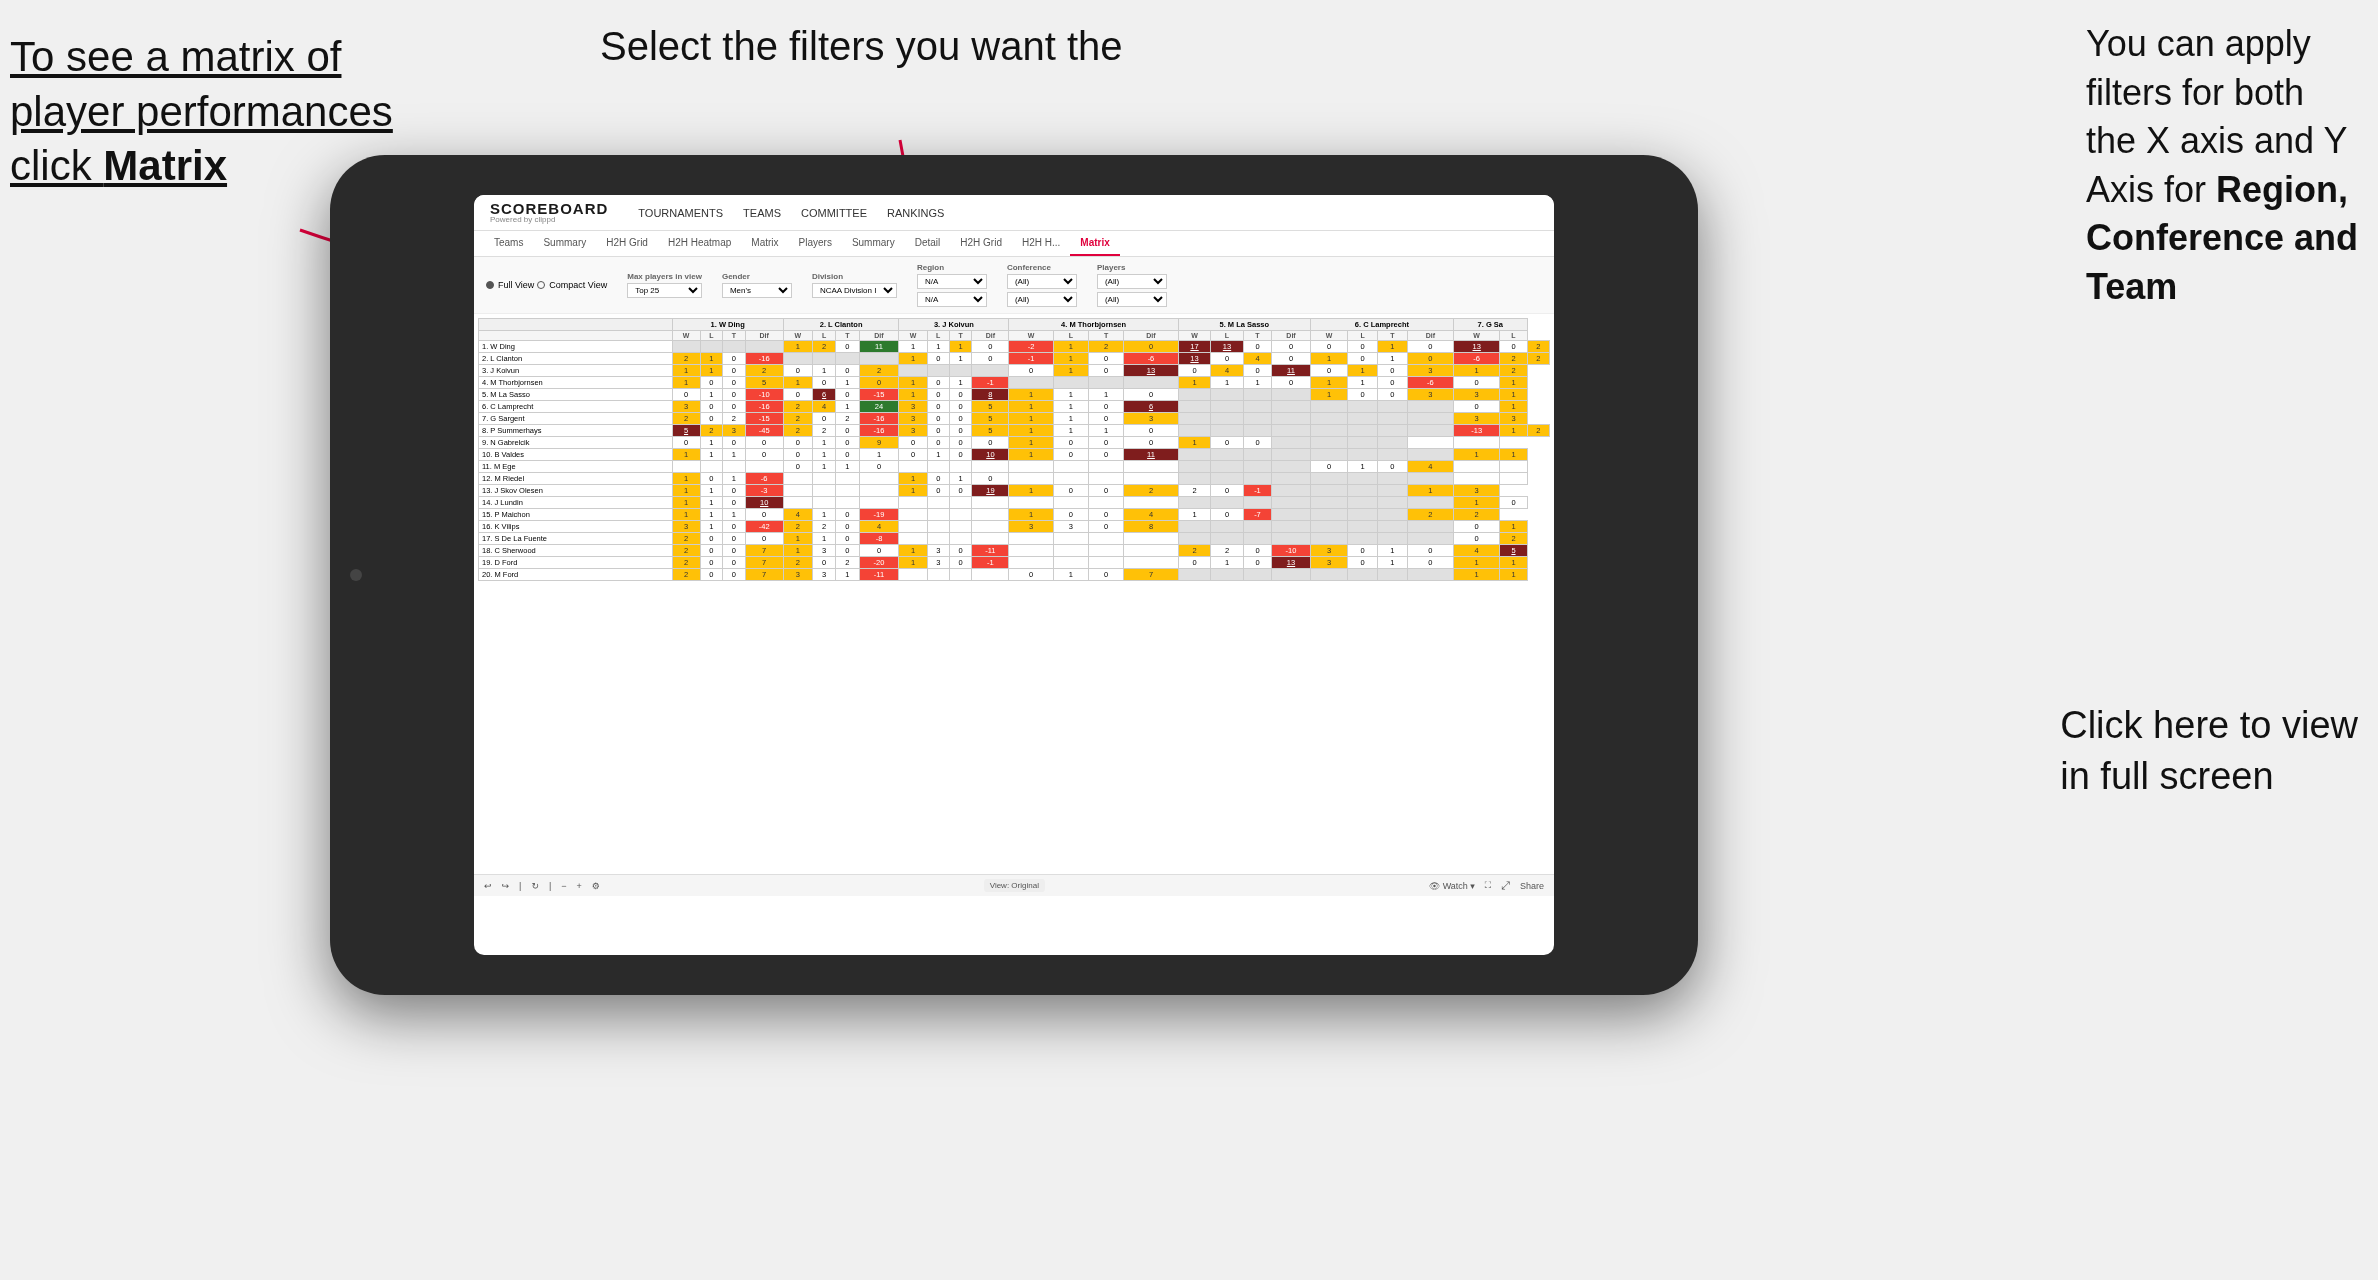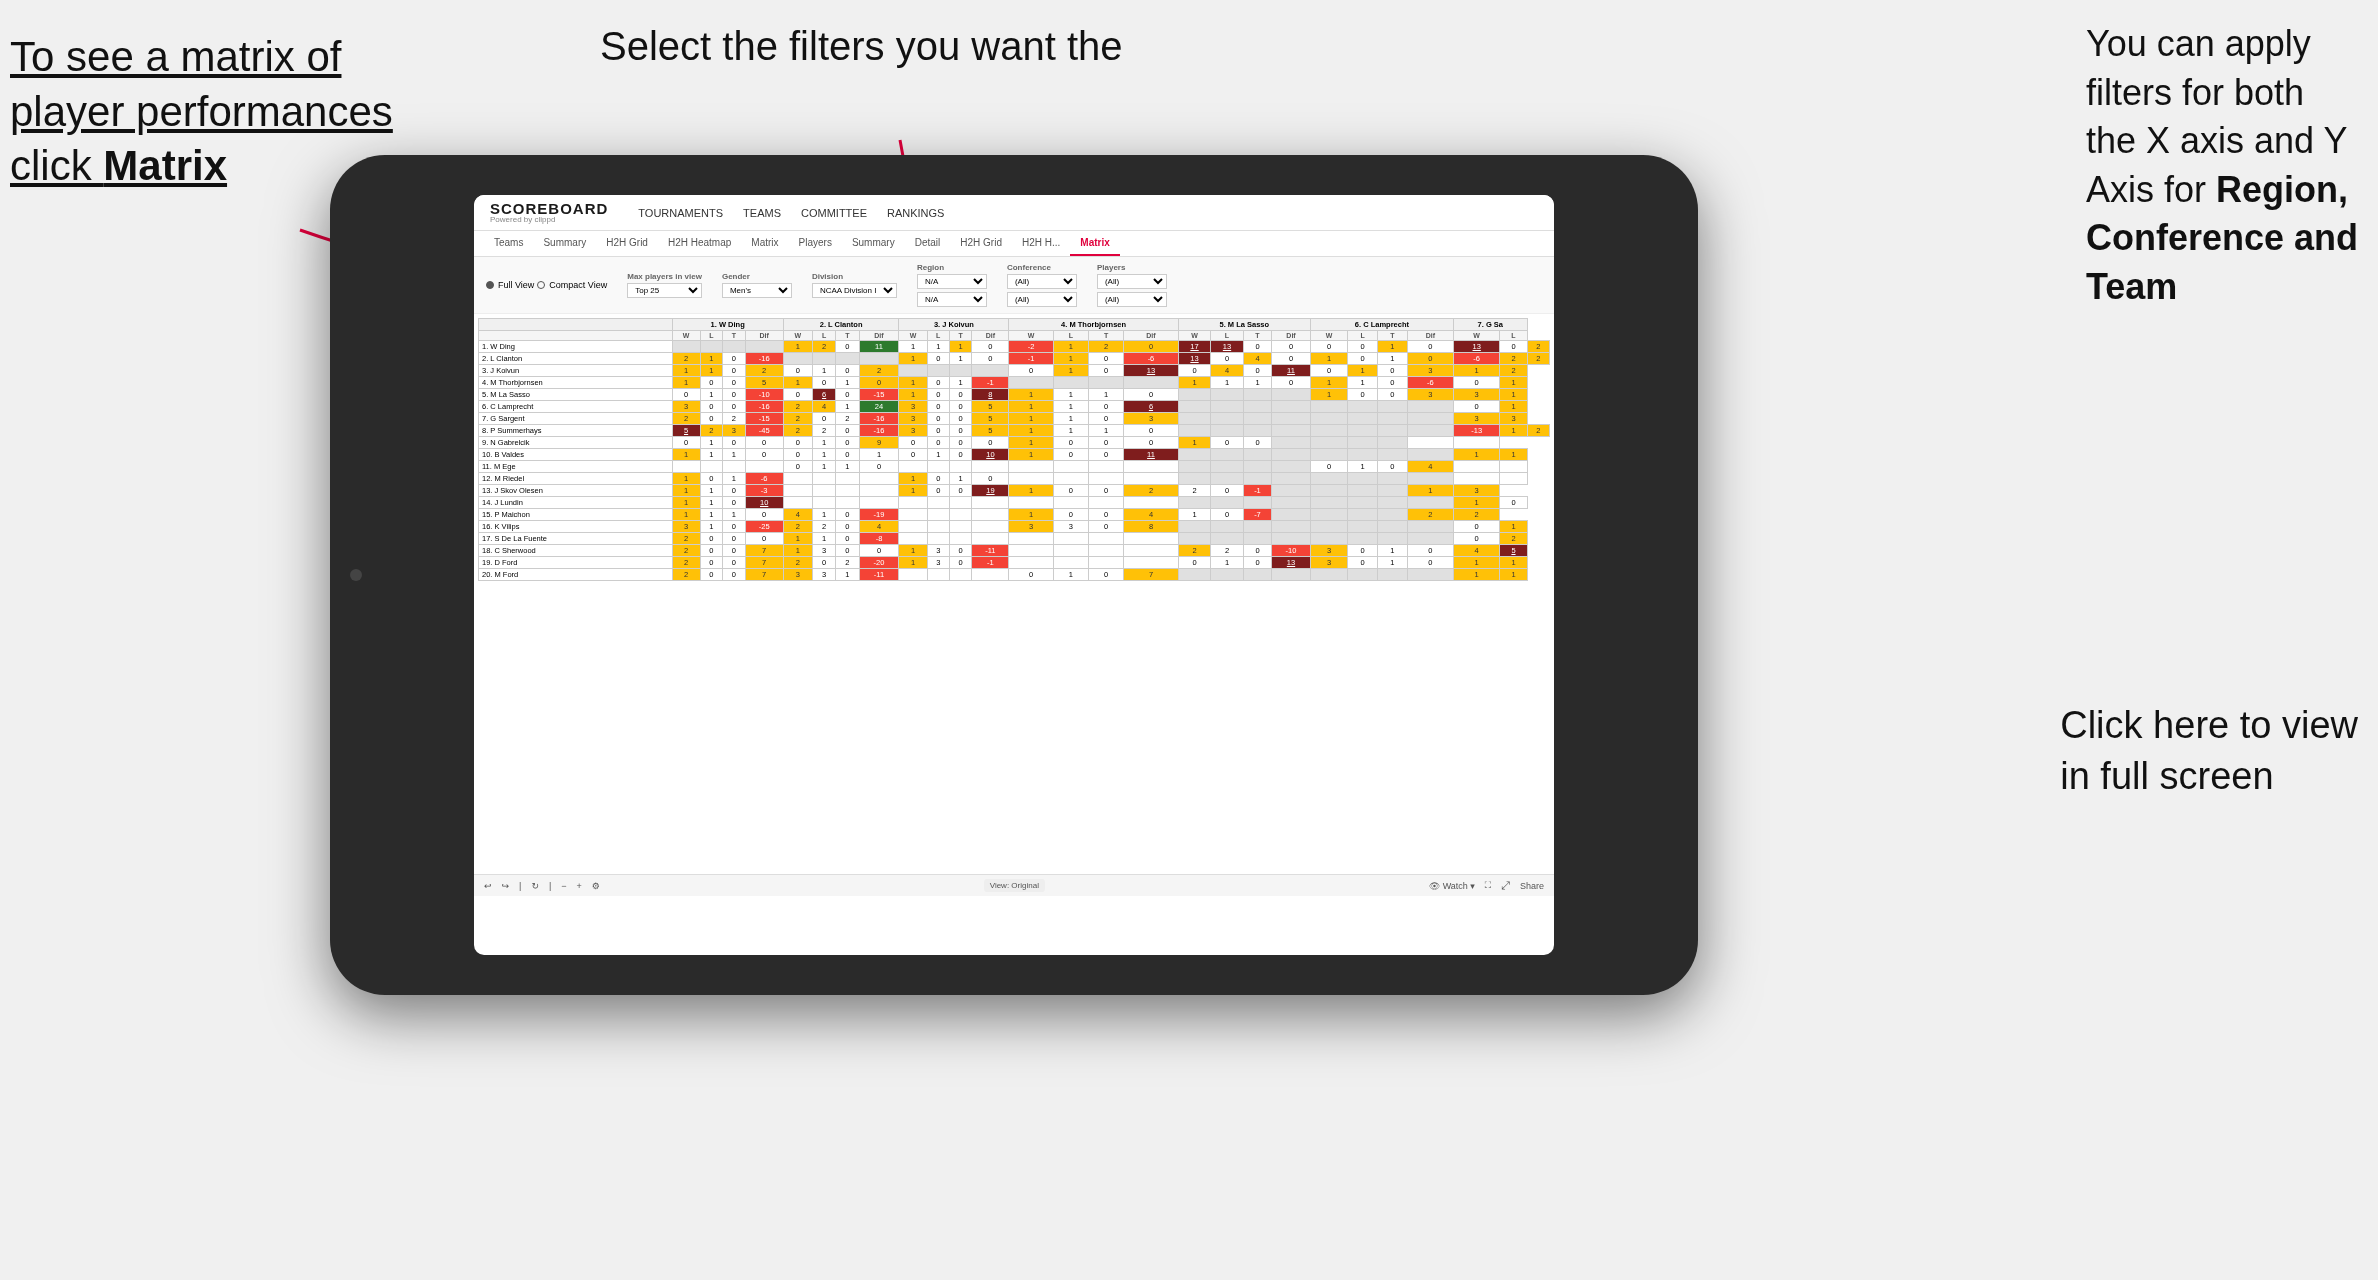--- a/index.html
+++ b/index.html
@@ -826,21 +826,21 @@
               <td class="c-gray"></td>
               <td class="c-gray"></td>
               <td class="c-yellow">2</td>
               <td class="c-yellow">2</td>
             </tr>
             <tr>
               <td class="player-name">16. K Vilips</td>
               <td class="c-yellow">3</td>
               <td>1</td>
               <td>0</td>
-              <td class="c-red">-25</td>
+              <td class="c-red">-42</td>
               <td class="c-yellow">2</td>
               <td>2</td>
               <td>0</td>
               <td class="c-yellow">4</td>
               <td></td>
               <td></td>
               <td></td>
               <td></td>
               <td class="c-yellow">3</td>
               <td>3</td>

